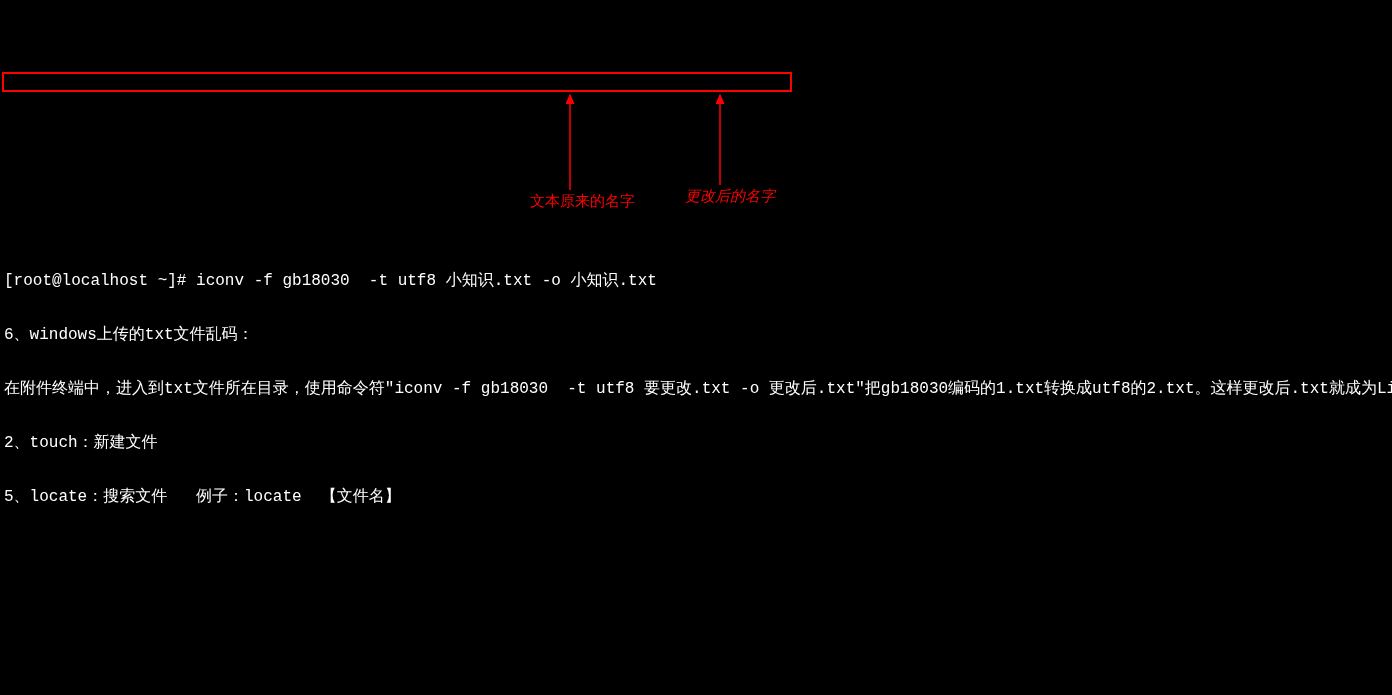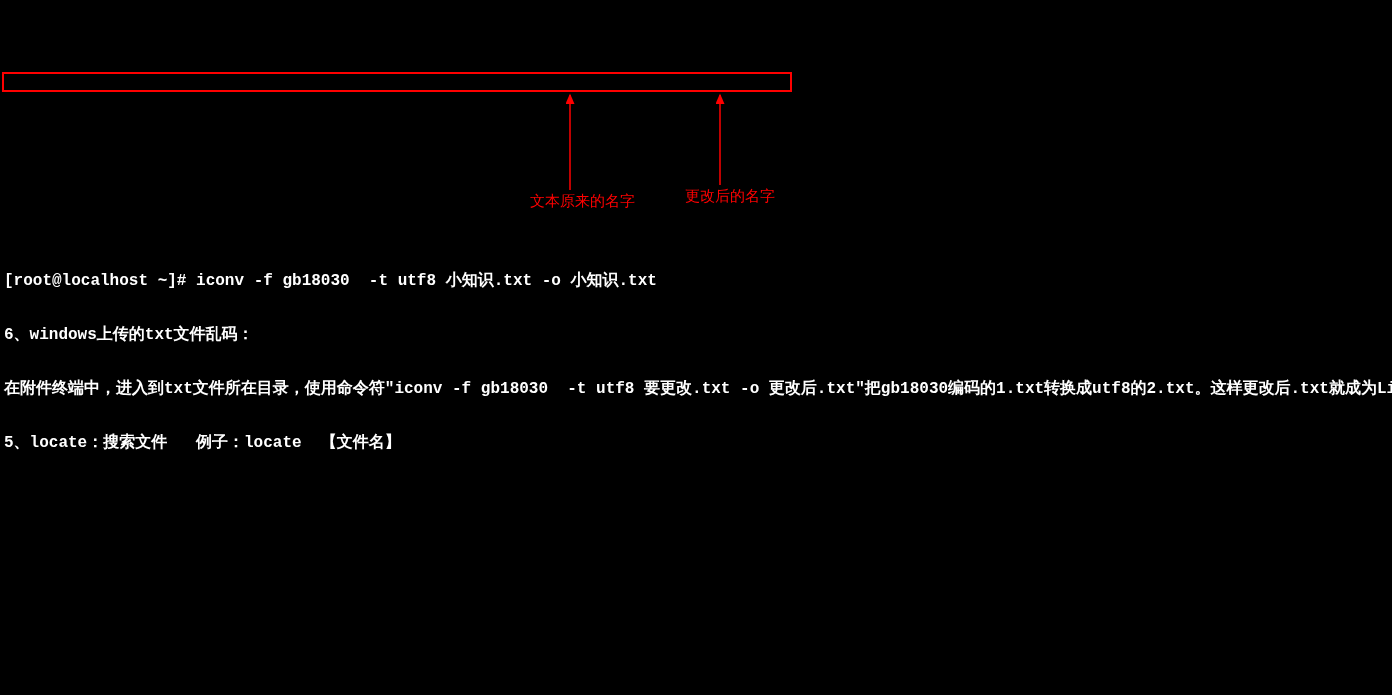--- a/index.html
+++ b/index.html
@@ -34,21 +34,20 @@
     }
     .annotation {
       position: absolute;
       color: #ff0000;
       font-size: 15px;
       font-family: "SimSun", sans-serif;
       white-space: nowrap;
     }
     .line {
       display: block;
-      font-weight: bold;
     }
     svg.arrow {
       position: absolute;
       pointer-events: none;
     }
   </style>
 </head>
 <body>
 
 
@@ -68,25 +67,26 @@
   <svg class="arrow" style="left: 695px; top: 18px;" width="40" height="100">
     <defs>
       <marker id="arrowhead2" markerWidth="8" markerHeight="8" refX="6" refY="3" orient="auto">
         <polygon points="0 0, 7 3, 0 6" fill="#ff0000"></polygon>
       </marker>
     </defs>
     <line x1="25" y1="95" x2="25" y2="5" stroke="#ff0000" stroke-width="1.5" marker-end="url(#arrowhead2)"></line>
   </svg>
   
   <div class="annotation" style="left: 530px; top: 120px;">文本原来的名字</div>
-  <div class="annotation" style="left: 685px; top: 115px;">更改后的名字</div>
+  <div class="annotation" style="left: 685px; top: 115px; font-style: italic;">更改后的名字</div>
   
   <span class="line"><span>[root@localhost ~]# </span><span>iconv -f gb18030  -t utf8 小知识.txt -o 小知识.txt</span></span>
   <span class="line">6、windows上传的txt文件乱码：</span>
   <span class="line">在附件终端中，进入到txt文件所在目录，使用命令符"iconv -f gb18030  -t utf8 要更改.txt -o 更改后.txt"把gb18030编码的1.txt转换成utf8的2.txt。这样更改后.txt就成为Linux支持的编码。</span>
+  <span class="line">2、touch：新建文件</span>
   <span class="line">5、locate：搜索文件   例子：locate  【文件名】</span>
   
   
   
   
   
   
   
   
   

